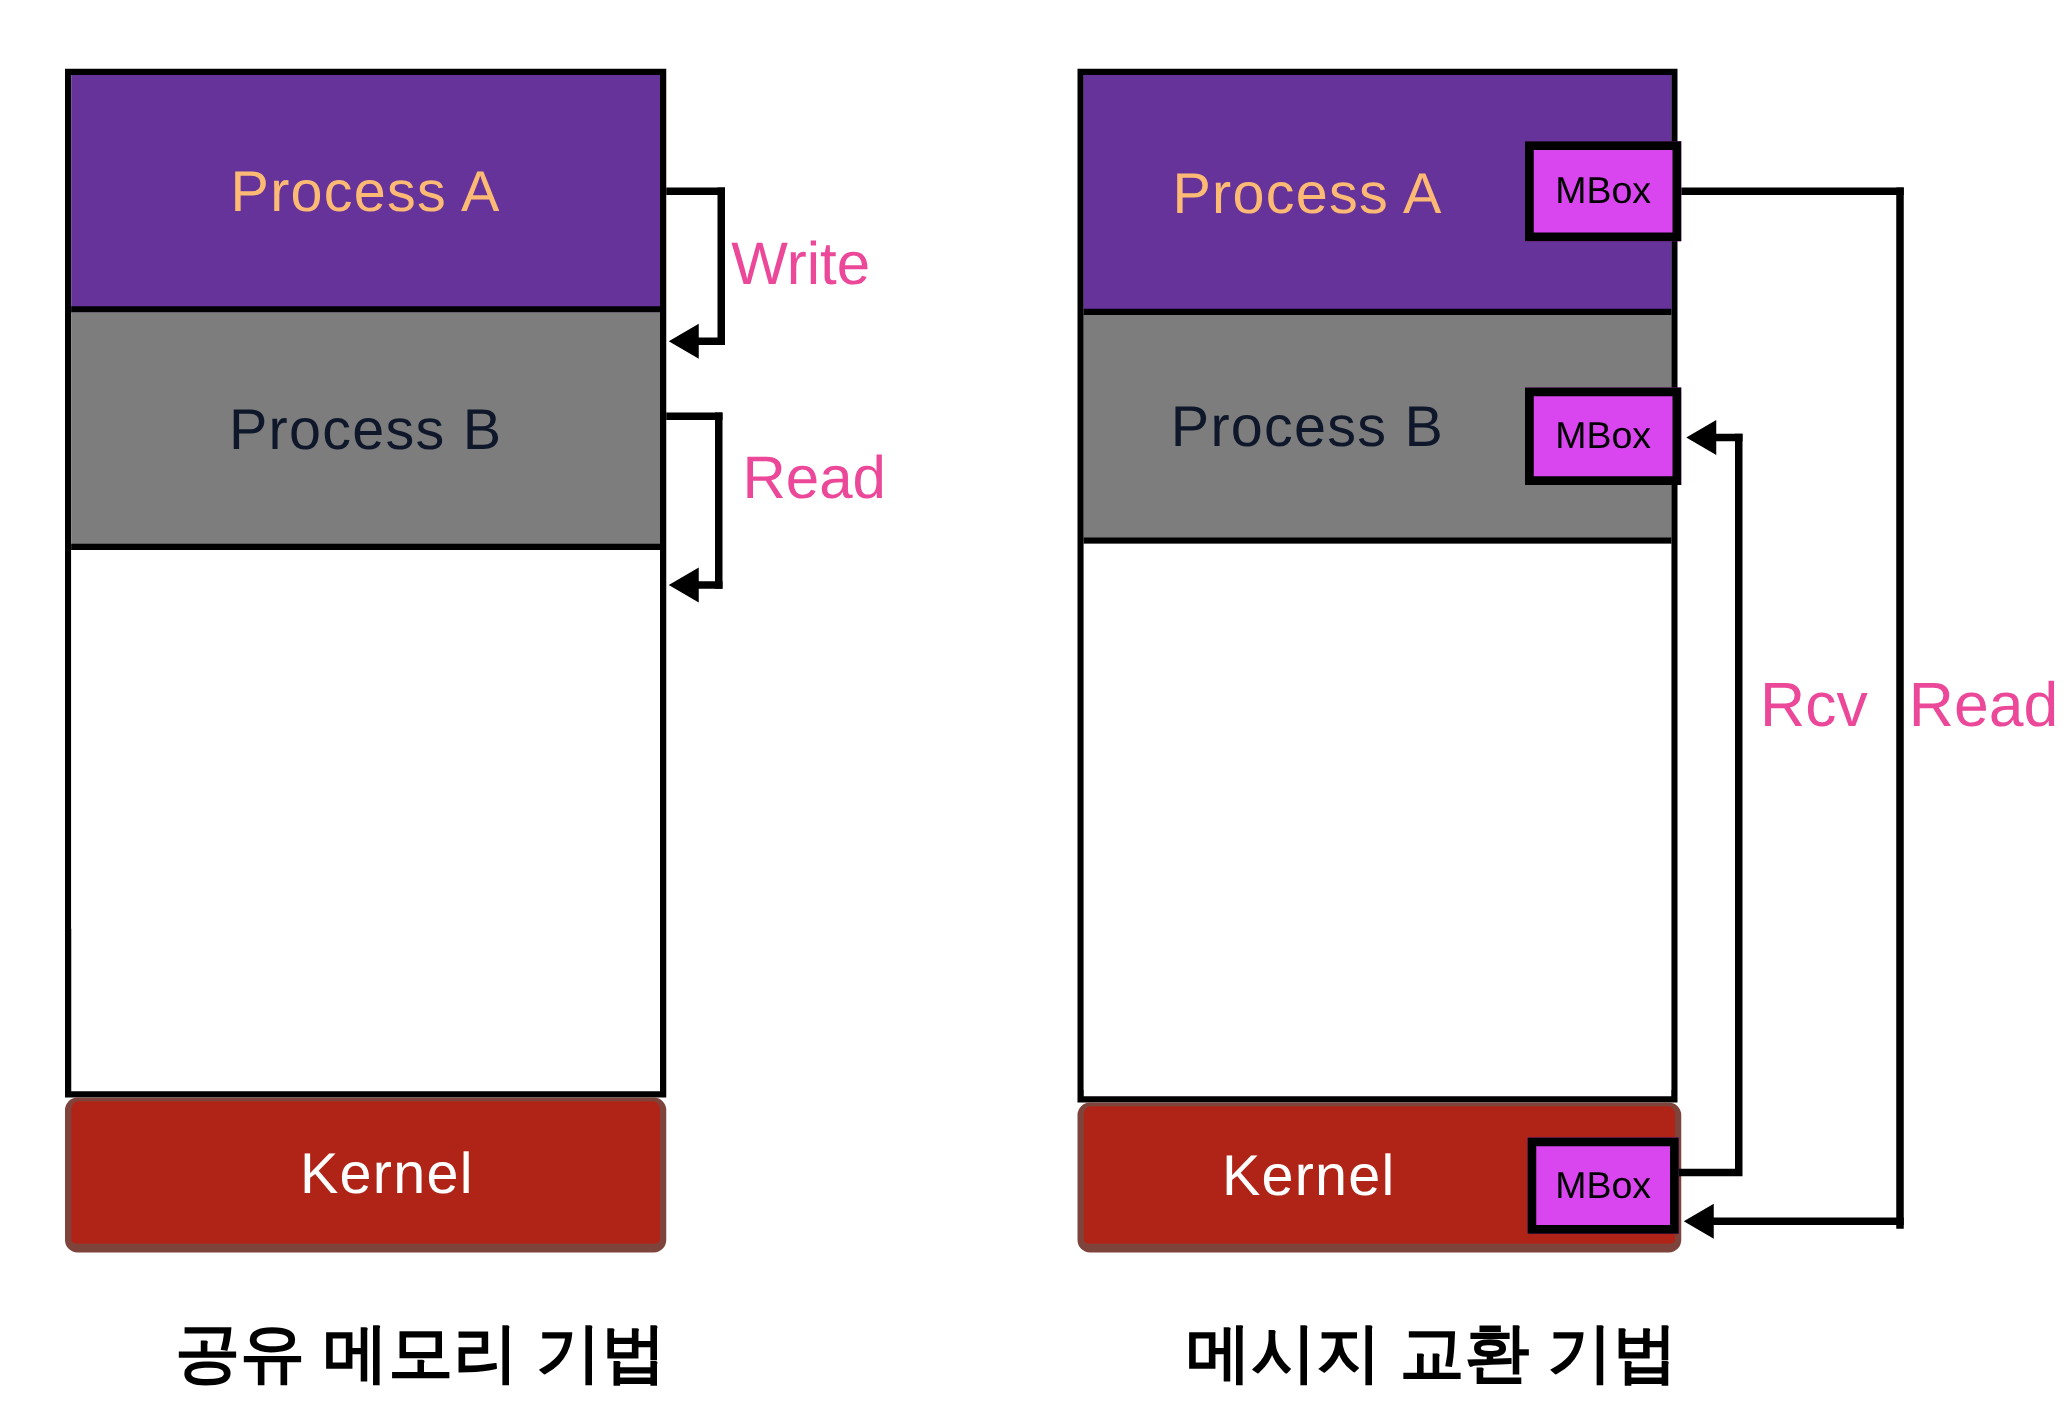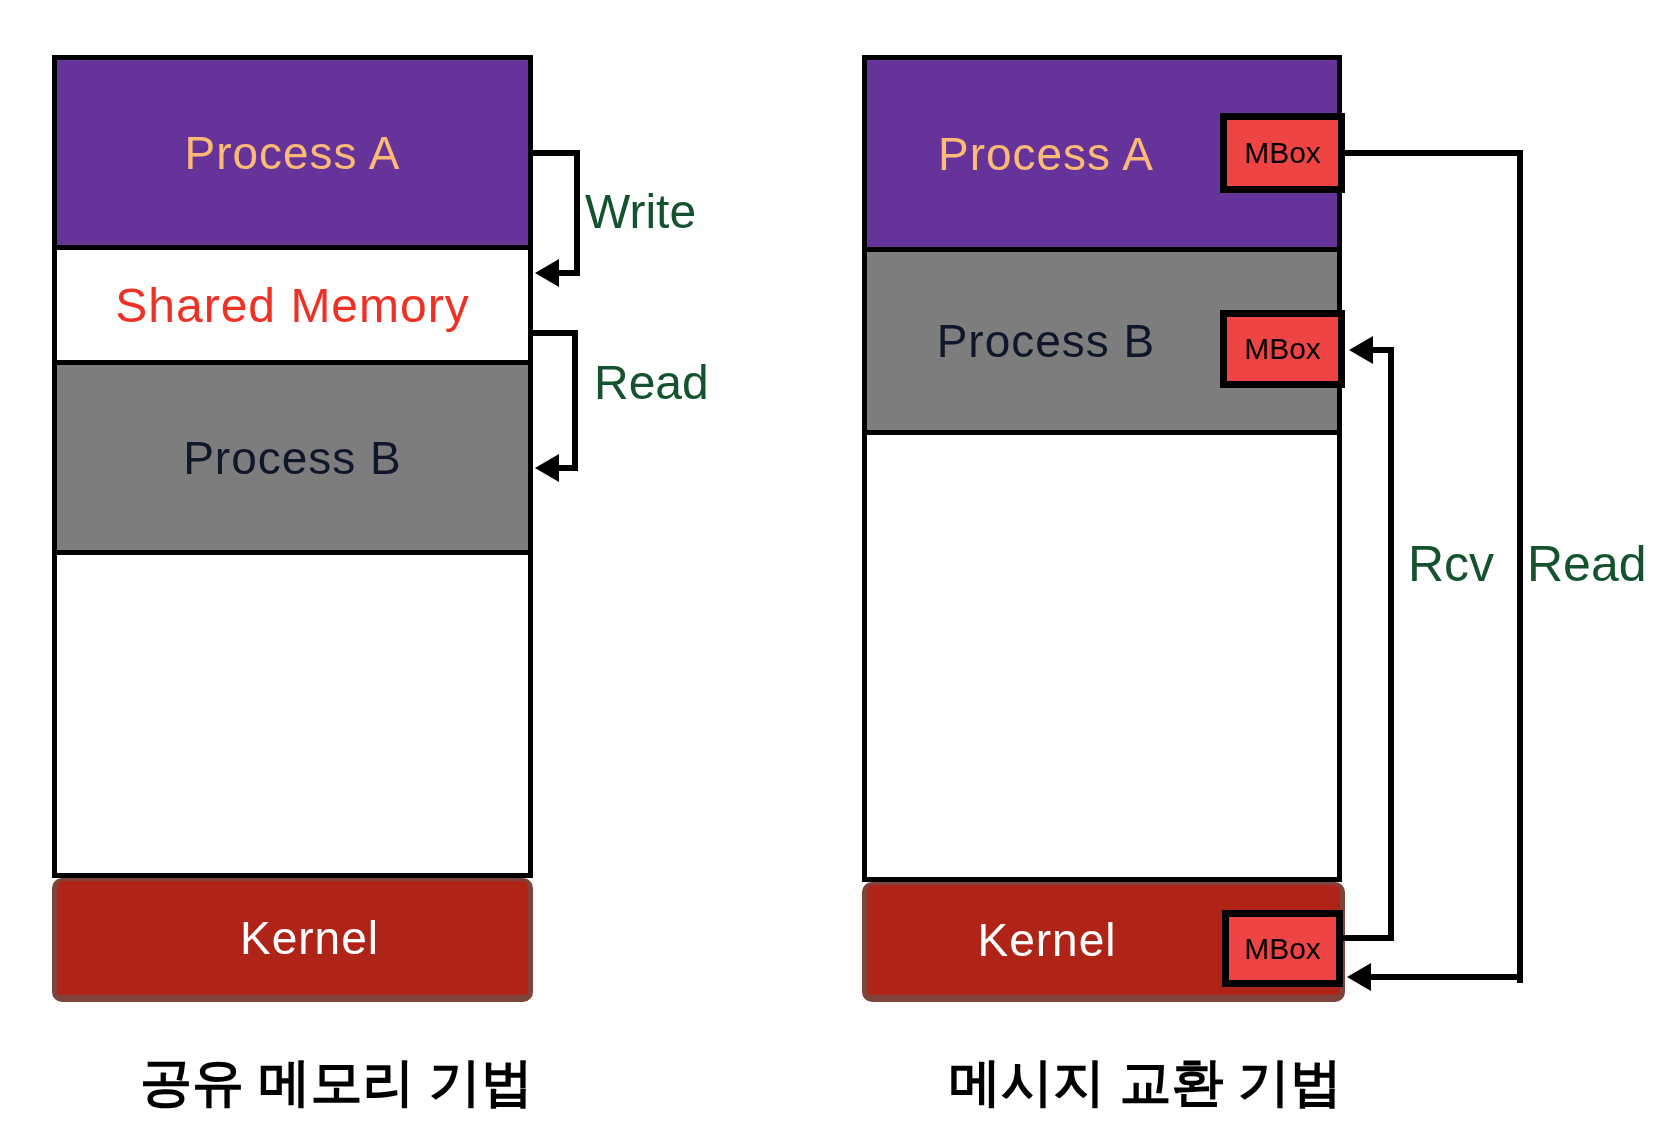--- a/index.html
+++ b/index.html
@@ -53,21 +53,21 @@
     align-items:center;
     justify-content:center;
     padding-left:34px;
   }
   .kernel .seg-label{color:#ffffff;}
   .kernel .shifted{width:360px;}
   
   .mbox{
     position:absolute;
     box-sizing:border-box;
-    background:#ef4444;
+    background:#d946ef;
     border:7px solid #000;
     display:flex;
     align-items:center;
     justify-content:center;
     font-size:30px;
     color:#000;
     z-index:5;
   }
   
   .line{position:absolute;background:#000;z-index:4;}
@@ -75,21 +75,21 @@
     position:absolute;
     width:0;height:0;
     border-top:14px solid transparent;
     border-bottom:14px solid transparent;
     border-right:24px solid #000;
     z-index:6;
   }
   .arrow-label{
     position:absolute;
     font-size:48px;
-    color:#14532d;
+    color:#ec4899;
     white-space:nowrap;
     z-index:6;
   }
   
   .caption{
     position:absolute;
     top:1048px;
     font-size:52px;
     font-weight:bold;
     color:#000;
@@ -98,23 +98,20 @@
   }
 </style>
 </head>
 <body>
 
 <div class="stage">
 
   <div class="col" style="left:52px;top:55px;width:481px;height:823px;">
     <div class="seg purple" style="height:190px;">
       <span class="seg-label">Process A</span>
-    </div>
-    <div class="seg whiteseg" style="height:115px;">
-      <span class="seg-label shared-label">Shared Memory</span>
     </div>
     <div class="seg grayseg" style="height:190px;">
       <span class="seg-label gray-label">Process B</span>
     </div>
     <div class="seg restseg" style="height:303px;"></div>
   </div>
 
   <div class="kernel" style="left:52px;top:878px;width:481px;height:124px;">
     <span class="seg-label">Kernel</span>
   </div>

